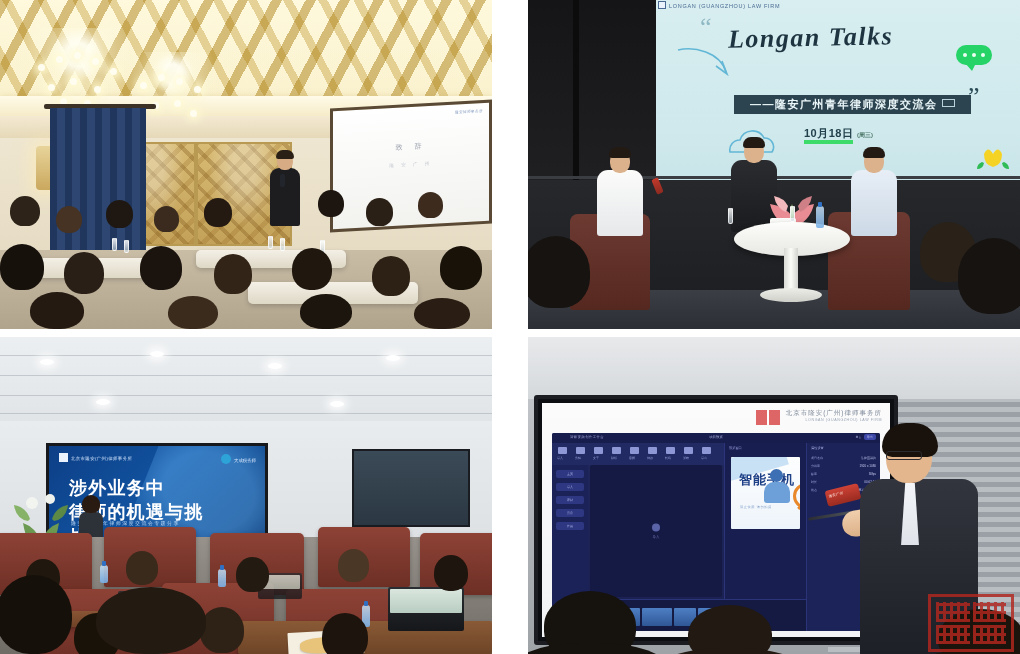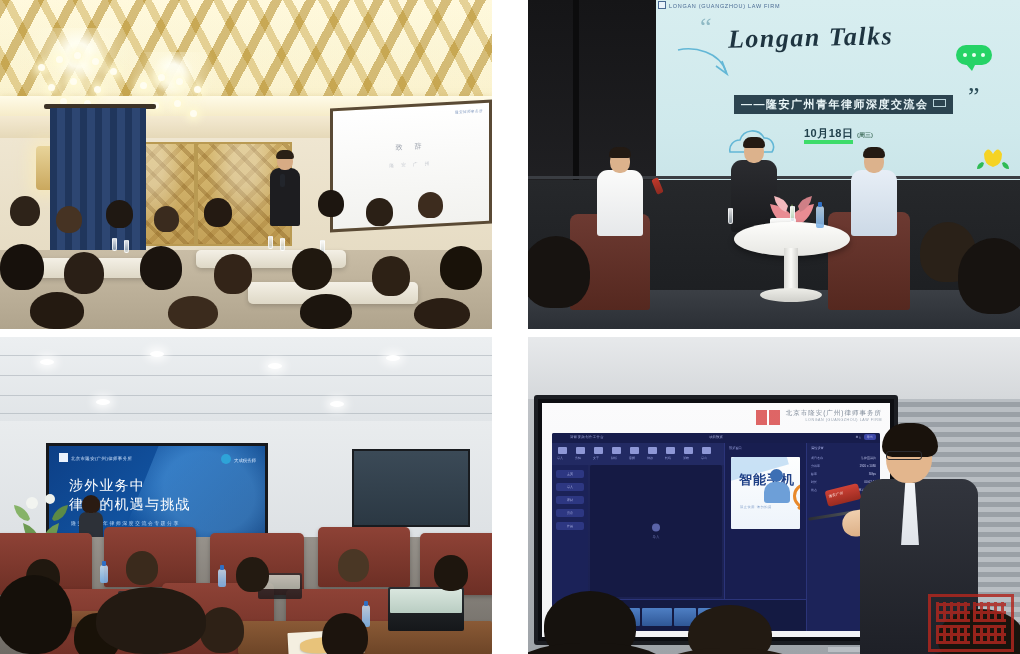--- a/index.html
+++ b/index.html
@@ -192,21 +192,21 @@
   .tr-bubble:after{
     content:""; position:absolute; left:9px; bottom:-6px;
     border-left:7px solid transparent; border-right:4px solid transparent;
     border-top:8px solid #25d366;
   }
   .tr-bubble i{
     position:absolute; top:8px; width:4px; height:4px; border-radius:50%;
     background:#eafff1;
   }
   .tr-sub{
-    left:206px; top:95px; height:19px; padding:2px 7px;
+    left:206px; top:95px; height:19px; padding:2px 16px;
     background:#2c4450;
     font-size:11px; font-weight:700; color:#eaf6f8; letter-spacing:1.5px;
     white-space:nowrap; line-height:15px;
   }
   .tr-sub .box{
     display:inline-block; width:13px; height:8px; border:1px solid #b9d3da;
     vertical-align:1px; margin-left:4px;
   }
   .tr-date{
     left:276px; top:126px; font-size:11px; font-weight:700; color:#22414d;
@@ -309,21 +309,21 @@
   }
   .bl-screen .slogo2{
     position:absolute; right:9px; top:8px; font-size:4.4px; color:#d7e8ff;
   }
   .bl-screen .slogo2 .cir{
     display:inline-block; width:10px; height:10px; border-radius:50%;
     background:#2ea3d8; vertical-align:-2px; margin-right:3px;
   }
   .bl-screen h3{
     position:absolute; left:20px; top:30px; width:150px;
-    font-size:14px; font-weight:400; color:#ffffff; line-height:1.35;
+    font-size:18px; font-weight:700; color:#ffffff; line-height:1.35;
     letter-spacing:1.2px;
   }
   .bl-screen .sline{
     position:absolute; left:22px; top:74px;
     font-size:5px; color:#bcd8f5; letter-spacing:1.4px; white-space:nowrap;
   }
   .bl-screen .sdate{
     position:absolute; left:22px; top:88px;
     font-size:4.4px; color:#9dc2e8; letter-spacing:.8px;
   }

